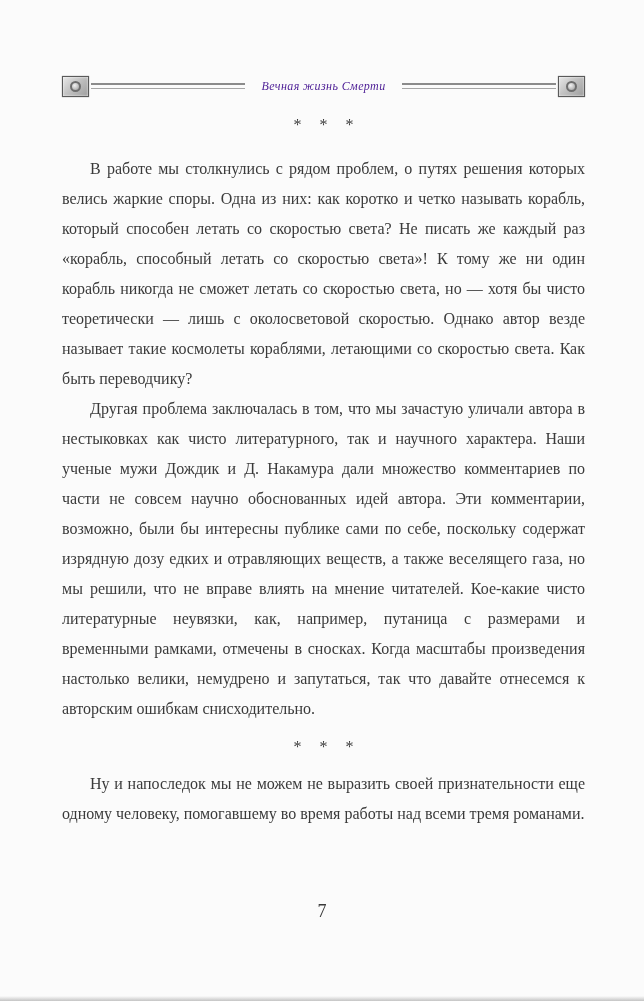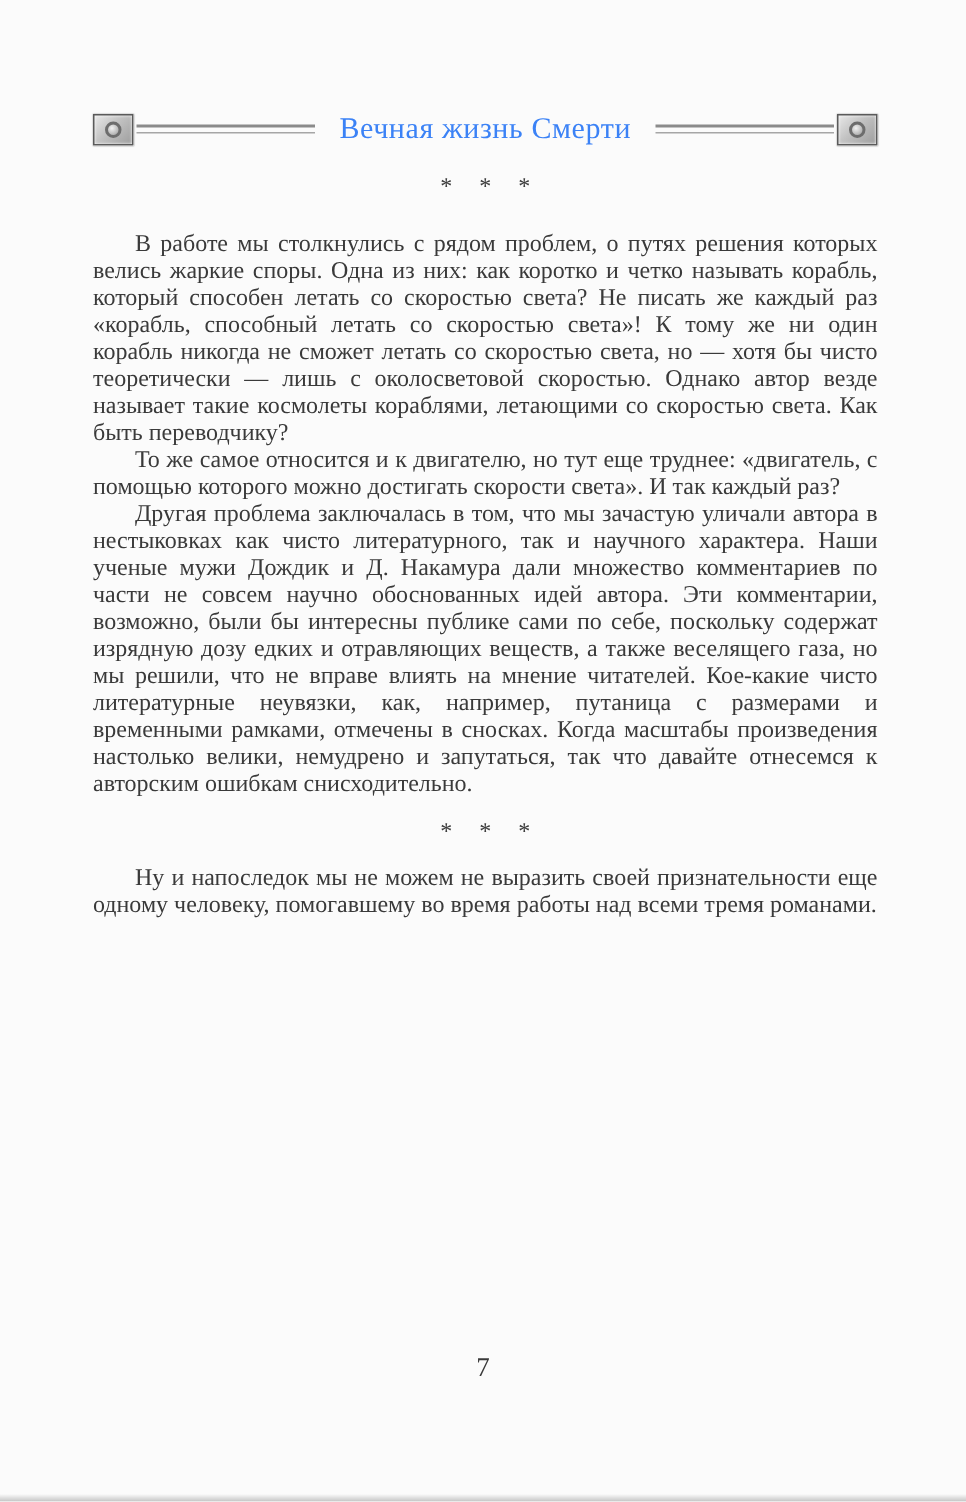--- a/index.html
+++ b/index.html
@@ -51,43 +51,44 @@
     display: flex;
     flex-direction: column;
     gap: 3px;
     margin: 0 2px;
   }
   .rule-thick { height: 2px; background: #8b8b8b; }
   .rule-thin  { height: 1px; background: #a6a6a6; }
   .running-title {
     flex: 0 0 auto;
     padding: 0 14px;
-    font-size: 20px;
+    font-size: 12px;
     letter-spacing: 0.4px;
-    color: #3b82f6;
+    color: #4c1d95;
     white-space: nowrap;
+    font-style: italic;
   }
 
   
   .separator {
     margin: 18px 0 20px;
     text-align: center;
     font-size: 16px;
     word-spacing: 14px;
     color: #3c3c3c;
   }
   .separator-2 {
     margin: 14px 0 13px;
   }
 
   
   .body-text p {
     margin: 0;
     font-size: 16px;
-    line-height: 18px;
+    line-height: 30px;
     text-align: justify;
     text-indent: 28px;
     hyphens: auto;
     -webkit-hyphens: auto;
   }
 
   
   .page-number {
     position: absolute;
     top: 901px;
@@ -128,21 +129,20 @@
     </span>
     <span class="ornament">
       <span class="ornament-ring"></span>
     </span>
   </header>
 
   <main class="body-text">
     <div class="separator">* * *</div>
 
     <p>В работе мы столкнулись с рядом проблем, о путях решения которых велись жаркие споры. Одна из них: как коротко и четко называть корабль, который способен летать со скоростью света? Не писать же каждый раз «корабль, способный летать со скоростью света»! К тому же ни один корабль никогда не сможет летать со скоростью света, но — хотя бы чисто теоретически — лишь с околосветовой скоростью. Однако автор везде называет такие космолеты кораблями, летающими со скоростью света. Как быть переводчику?</p>
-    <p>То же самое относится и к двигателю, но тут еще труднее: «двигатель, с помощью которого можно достигать скорости света». И так каждый раз?</p>
     <p>Другая проблема заключалась в том, что мы зачастую уличали автора в нестыковках как чисто литературного, так и научного характера. Наши ученые мужи Дождик и Д. Накамура дали множество комментариев по части не совсем научно обоснованных идей автора. Эти комментарии, возможно, были бы интересны публике сами по себе, поскольку содержат изрядную дозу едких и отравляющих веществ, а также веселящего газа, но мы решили, что не вправе влиять на мнение читателей. Кое-какие чисто литературные неувязки, как, например, путаница с размерами и временными рамками, отмечены в сносках. Когда масштабы произведения настолько велики, немудрено и запутаться, так что давайте отнесемся к авторским ошибкам снисходительно.</p>
 
     <div class="separator separator-2">* * *</div>
 
     <p>Ну и напоследок мы не можем не выразить своей признательности еще одному человеку, помогавшему во время работы над всеми тремя романами.</p>
   </main>
 
   <div class="page-number">7</div>
 
   <div class="page-edge"></div>

